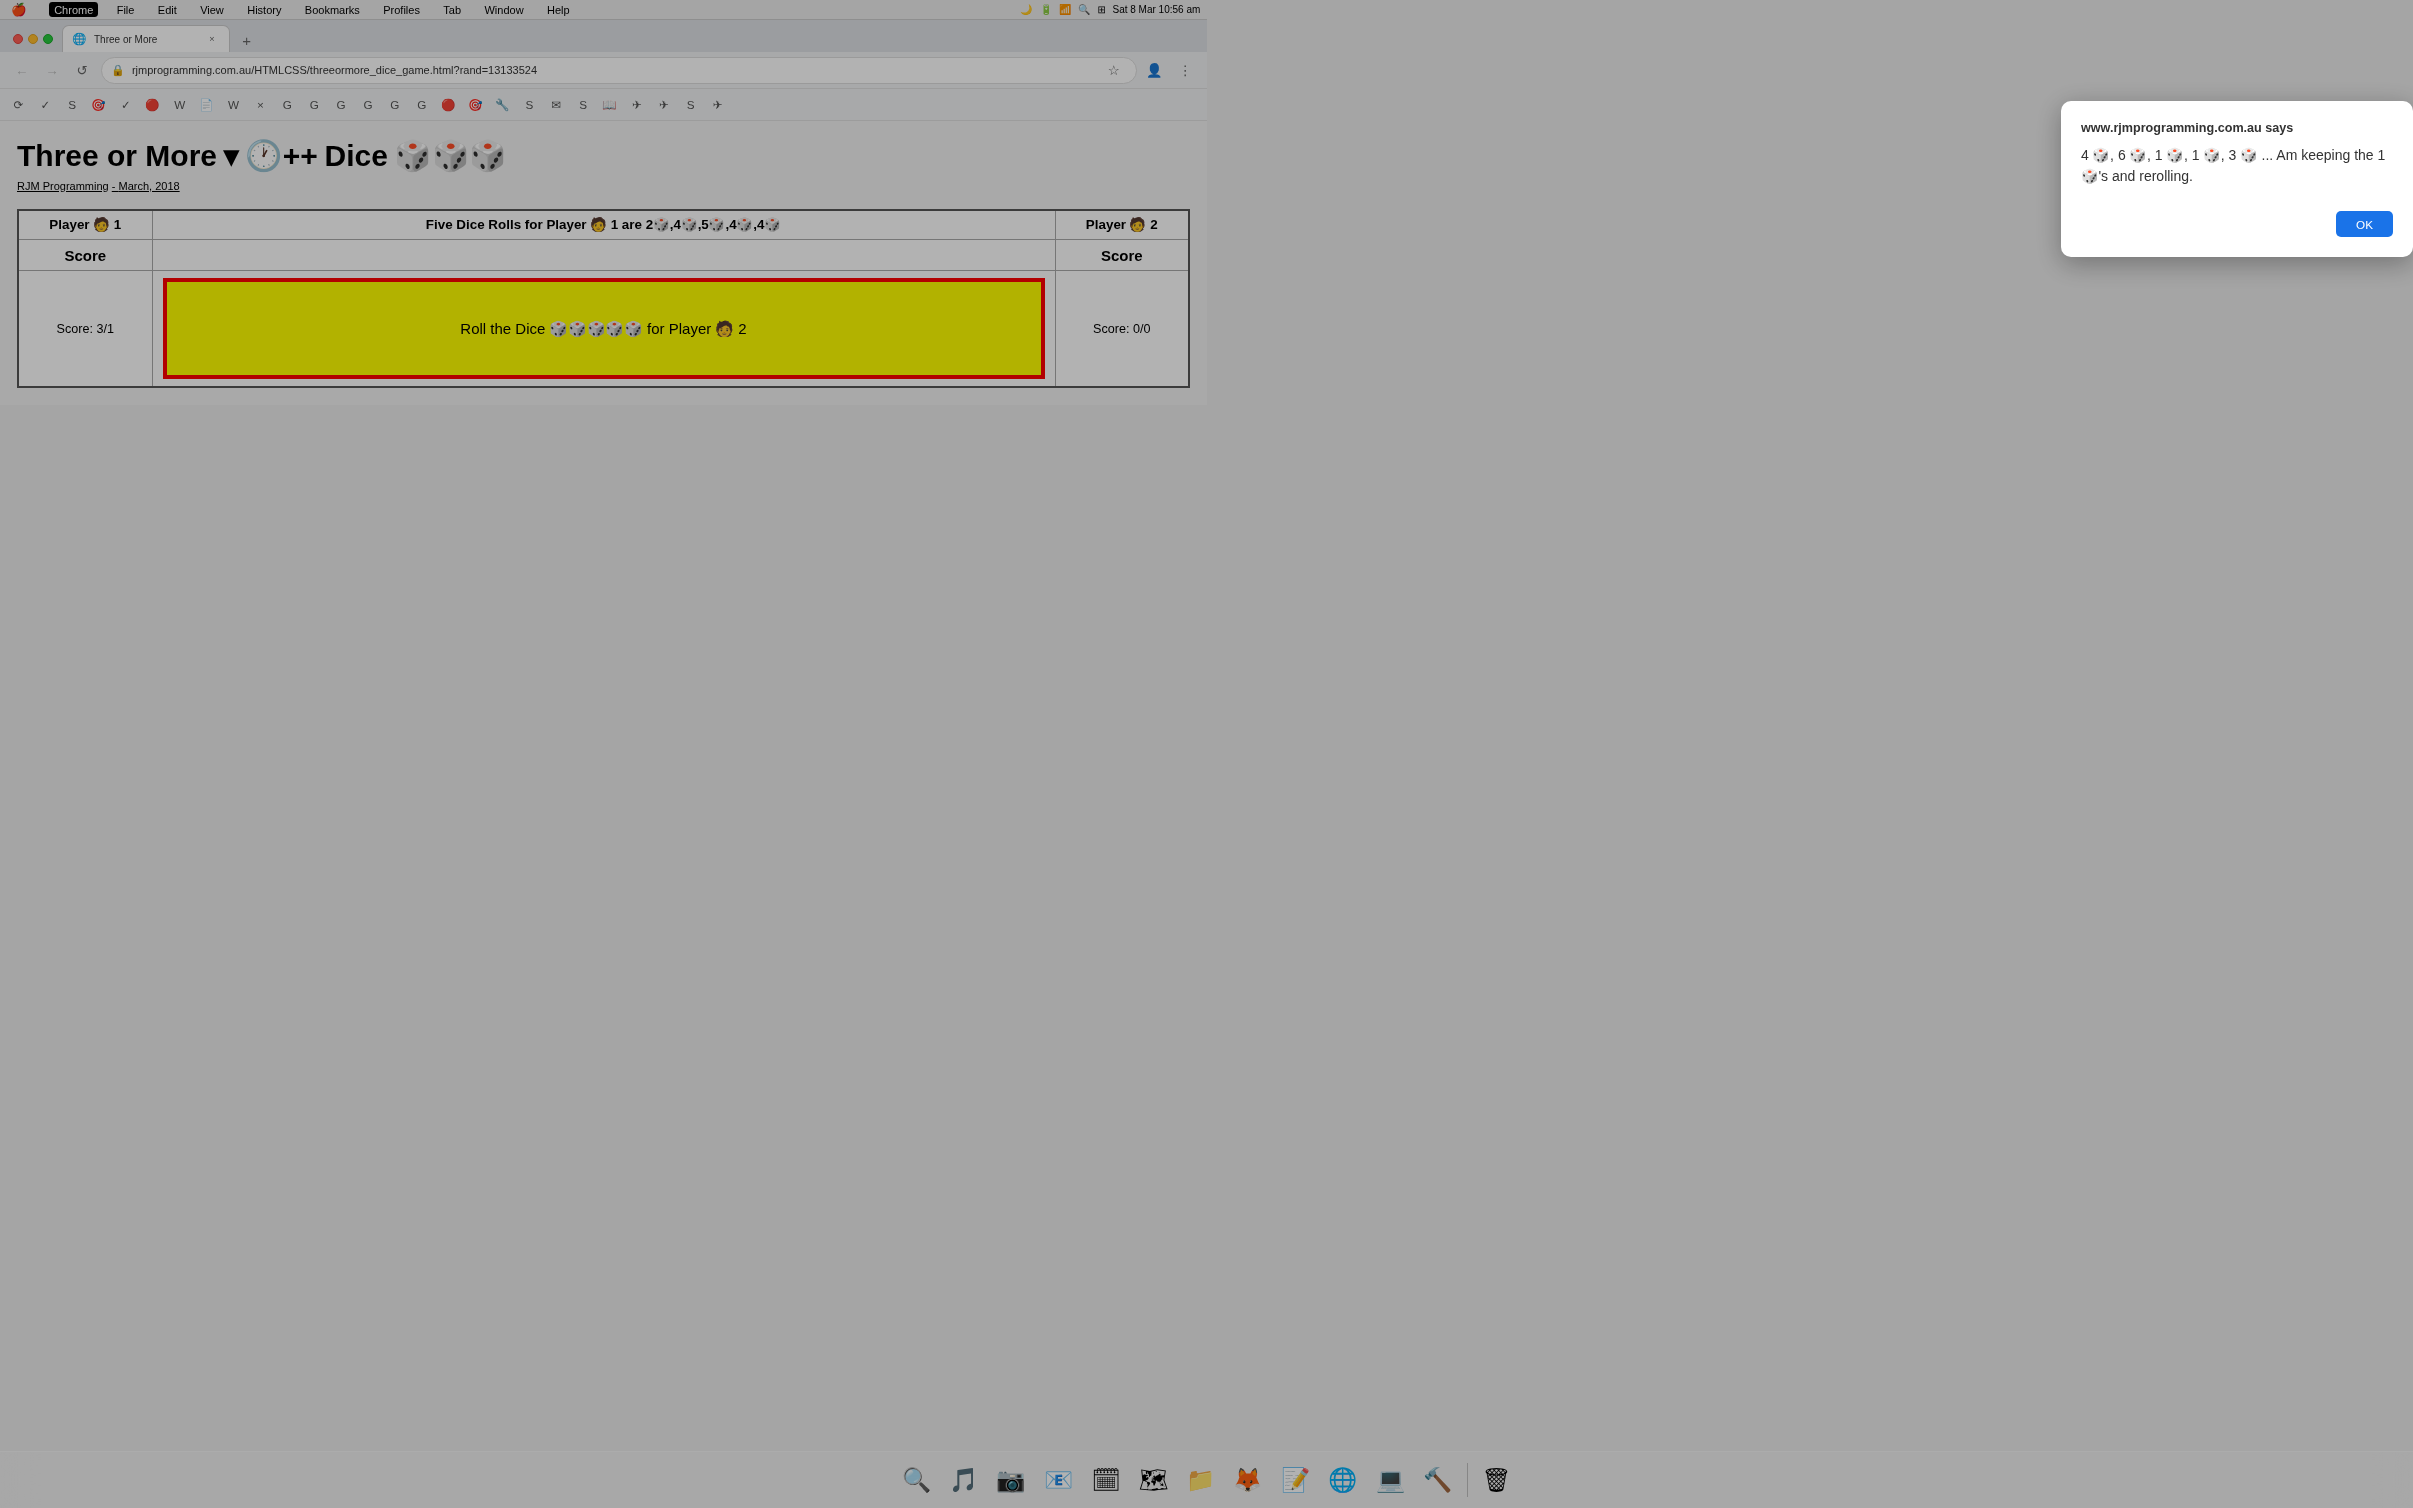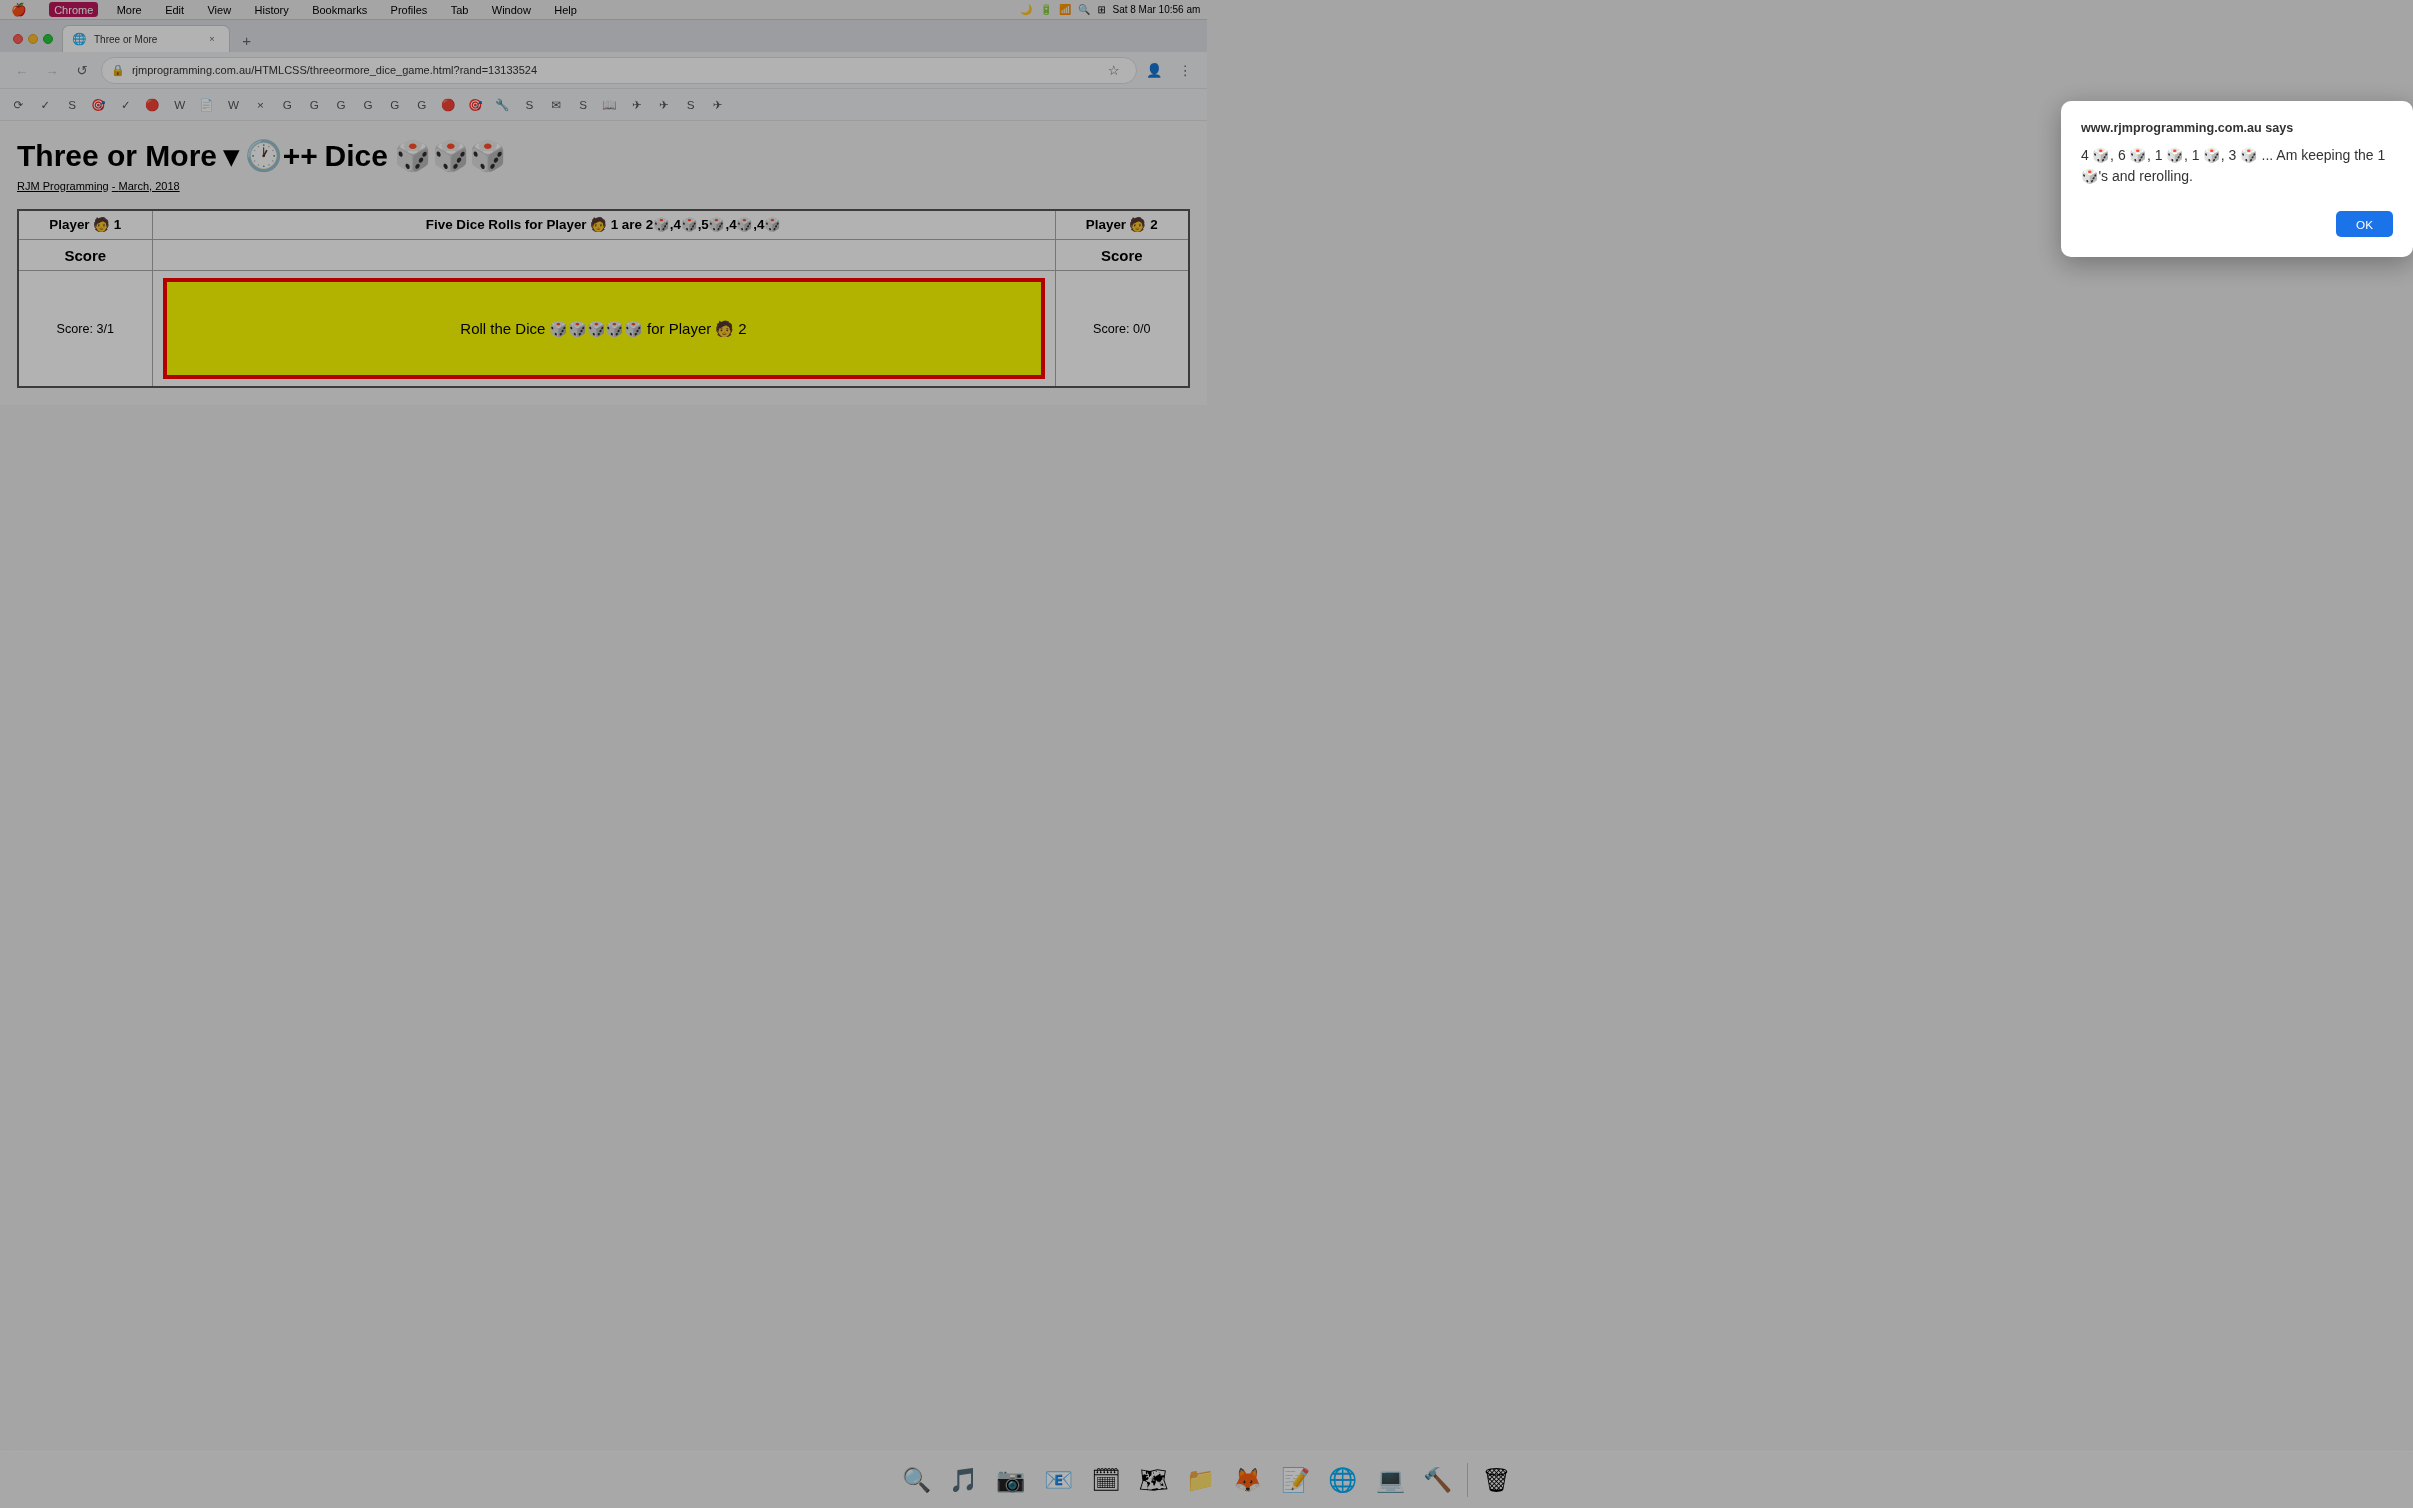--- a/index.html
+++ b/index.html
@@ -21,21 +21,21 @@
       padding: 0 6.7px;
       font-size: 11px;
       font-weight: 500;
       gap: 13.4px;
       border-bottom: 0.8px solid #ccc;
       position: relative;
       z-index: 100;
     }
     .menu-bar .apple-logo { font-size: 12.6px; margin-right: 3.4px; }
     .menu-bar .menu-item { cursor: pointer; padding: 1.7px 5px; border-radius: 3.4px; }
-    .menu-bar .menu-item.active { background: #be185d; color: white; }
+    .menu-bar .menu-item.active { background: #000000; color: white; }
     .menu-bar .right-icons { margin-left: auto; display: flex; align-items: center; gap: 6.7px; font-size: 10px; }
 
     
     .chrome-window {
       background: #dee1e6;
       display: flex;
       flex-direction: column;
     }
 
     
@@ -287,21 +287,21 @@
     .dock-separator {
       width: 0.8px; height: 34px; background: rgba(0,0,0,0.2); margin: 0 3.4px;
     }
   </style>
 </head>
 <body>
 
 <div class="menu-bar">
   <span class="menu-item apple-logo">🍎</span>
   <span class="menu-item active">Chrome</span>
-  <span class="menu-item">More</span>
+  <span class="menu-item">File</span>
   <span class="menu-item">Edit</span>
   <span class="menu-item">View</span>
   <span class="menu-item">History</span>
   <span class="menu-item">Bookmarks</span>
   <span class="menu-item">Profiles</span>
   <span class="menu-item">Tab</span>
   <span class="menu-item">Window</span>
   <span class="menu-item">Help</span>
   <div class="right-icons">
     <span>🌙</span>

